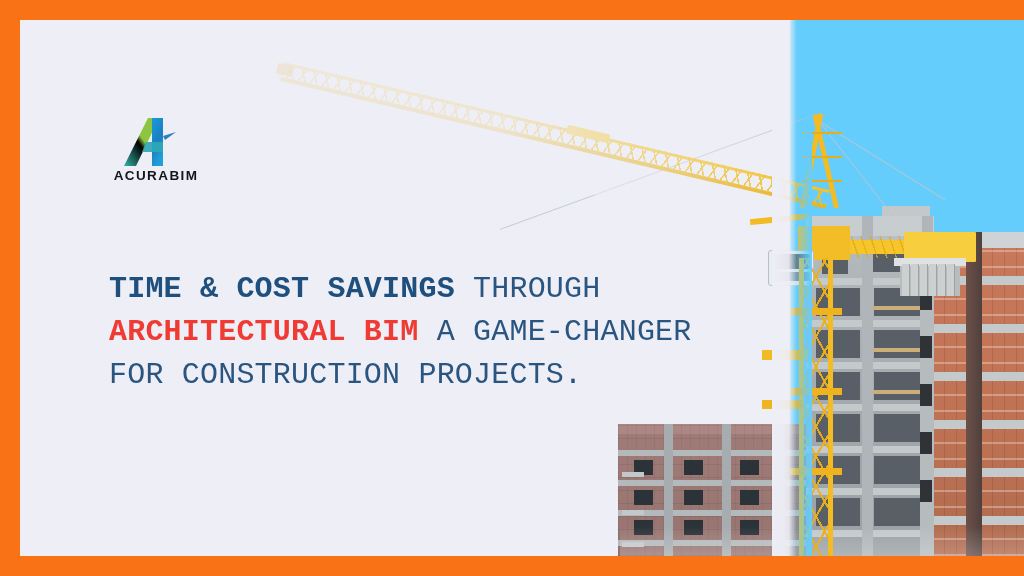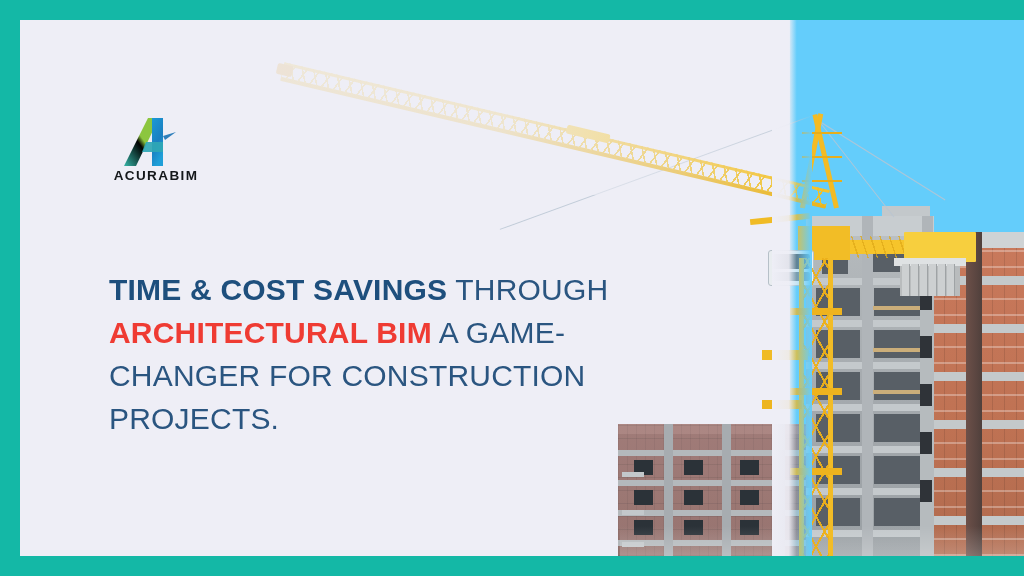--- a/index.html
+++ b/index.html
@@ -1,20 +1,20 @@
 <!DOCTYPE html>
 <html><head>
 <meta charset="utf-8">
 <style>
   html,body{margin:0;padding:0;}
   body{
     width:1024px;height:576px;overflow:hidden;background:#ffffff;
     font-family:"Liberation Sans", sans-serif;
   }
-  .canvas{position:relative;width:1024px;height:576px;background:#14b8a6;}
+  .canvas{position:relative;width:1024px;height:576px;background:#f97316;}
 
   
   .card{
     position:absolute;left:20px;top:20px;width:1004px;height:536px;
     background:#eeeef6;overflow:hidden;
   }
 
   
   .photo{
     position:absolute;left:0;top:0;width:1004px;height:536px;overflow:hidden;
@@ -172,21 +172,21 @@
   .logo{position:absolute;left:88px;top:96px;width:96px;height:74px;}
   .logo .mark{position:absolute;left:8px;top:0;width:76px;height:52px;}
   .logo .word{
     position:absolute;left:0;top:52px;width:96px;text-align:center;
     font-size:13.5px;font-weight:bold;letter-spacing:1.4px;color:#14171a;
     font-family:"Liberation Sans", sans-serif;
   }
 
   .headline{
     position:absolute;left:89px;top:228px;width:600px;
-    font-family:Liberation Sans, sans-serif;
+    font-family:Liberation Mono, monospace;
     font-size:30px;line-height:43px;letter-spacing:.2px;
     color:#2a5580;font-weight:normal;
   }
   .headline .b{font-weight:bold;color:#1e4f7d;}
   .headline .red{font-weight:bold;color:#ef3b33;}
 </style>
 </head>
 <body>
 
 <div class="canvas">

